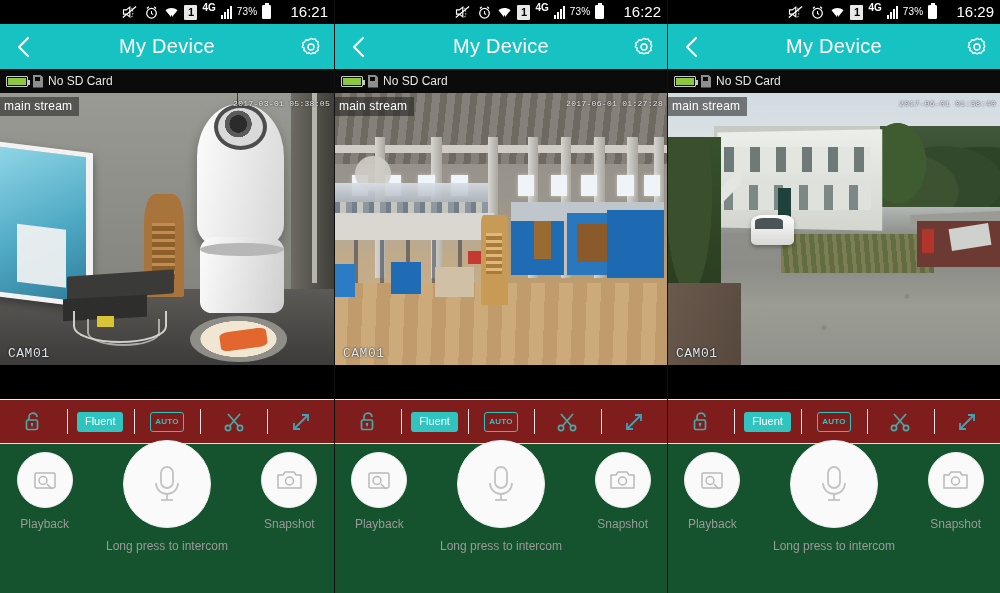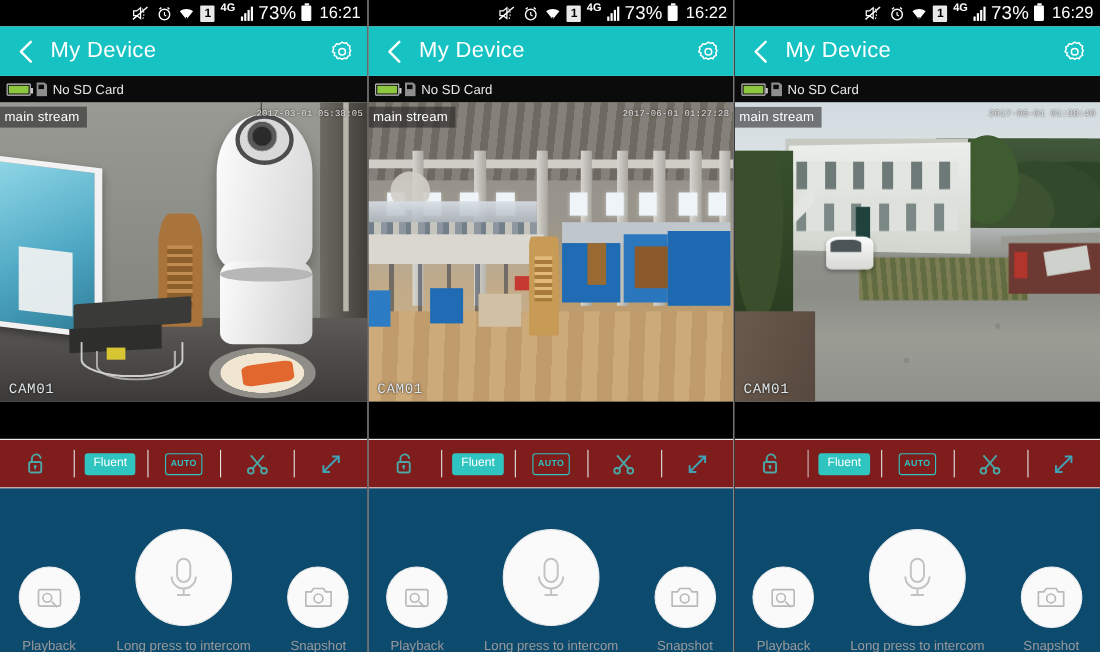--- a/index.html
+++ b/index.html
@@ -16,22 +16,22 @@
   .panel.p3 { width: 333px; }
   .panel + .panel { border-left: 1px solid #111; }
 
   
   .statusbar {
     height: 24px; background: #000; color: #fff;
     display: flex; align-items: center; justify-content: flex-end;
     padding-right: 6px; gap: 5px;
   }
   .sb-ico { display: inline-flex; align-items: center; justify-content: center; height: 24px; }
-  .sb-text { font-size: 17px; letter-spacing: .2px; color: #fff; line-height: 24px; }
-  .sb-time { font-size: 15px; color: #fff; line-height: 24px; margin-left: 2px; }
+  .sb-text { font-size: 10px; letter-spacing: .2px; color: #fff; line-height: 24px; }
+  .sb-time { font-size: 15px; color: #fff; line-height: 24px; margin-left: 14px; }
   .sim-box {
     width: 13px; height: 15px; background: #e8e8e8; color: #000;
     font-size: 11px; font-weight: bold; display: flex;
     align-items: center; justify-content: center; border-radius: 1px;
   }
   .g4 { font-size: 10px; font-weight: bold; color: #fff; align-self: flex-start; margin-top: 2px; }
   .bars { display: flex; align-items: flex-end; gap: 1px; height: 13px; }
   .bars i { width: 2px; background: #fff; display: block; }
   .bars i:nth-child(1) { height: 4px; }
   .bars i:nth-child(2) { height: 7px; }
@@ -39,21 +39,21 @@
   .bars i:nth-child(4) { height: 13px; }
   .battery { width: 9px; height: 14px; border: 1.5px solid #fff; border-radius: 1px; position: relative; background:#fff;}
   .battery::before { content:""; position:absolute; top:-3.5px; left:1.5px; width:4px; height:2px; background:#fff; }
 
   
   .header {
     height: 45px; background: #16c2c2;
     display: flex; align-items: center; position: relative;
   }
   .header-title {
-    flex: 1; text-align: left; color: #fff;
+    flex: 1; text-align: center; color: #fff;
     font-size: 20px; font-weight: normal; letter-spacing: .3px;
   }
   .back-btn { width: 46px; display: flex; align-items: center; justify-content: center; }
   .gear-btn { width: 46px; display: flex; align-items: center; justify-content: center; }
 
   
   .sdbar {
     height: 24px; background: #0b0b0b; display: flex;
     align-items: center; padding-left: 6px; gap: 5px;
   }
@@ -107,22 +107,22 @@
     padding: 4px 8px 5px; border-radius: 3px; line-height: 1;
   }
   .badge-auto {
     border: 1.6px solid #2fc4c0; color: #2fc4c0; font-size: 8px;
     font-weight: bold; padding: 5px 4px; border-radius: 3px; line-height: 1;
     letter-spacing: .3px;
   }
 
   
   .actions {
-    height: 150px; background: #0c4a6e;
-    display: flex; align-items: flex-end; justify-content: space-around;
+    height: 150px; background: #14532d;
+    display: flex; align-items: flex-start; justify-content: space-around;
     padding-top: 8px;
   }
   .action { display: flex; flex-direction: column; align-items: center; }
   .circle {
     border-radius: 50%; background: #fafafa; border: 1px solid #ededed;
     display: flex; align-items: center; justify-content: center;
   }
   .circle.sm { width: 56px; height: 56px; }
   .circle.lg { width: 88px; height: 88px; }
   .act-label { color: #9a9a9a; font-size: 12px; margin-top: 9px; }

